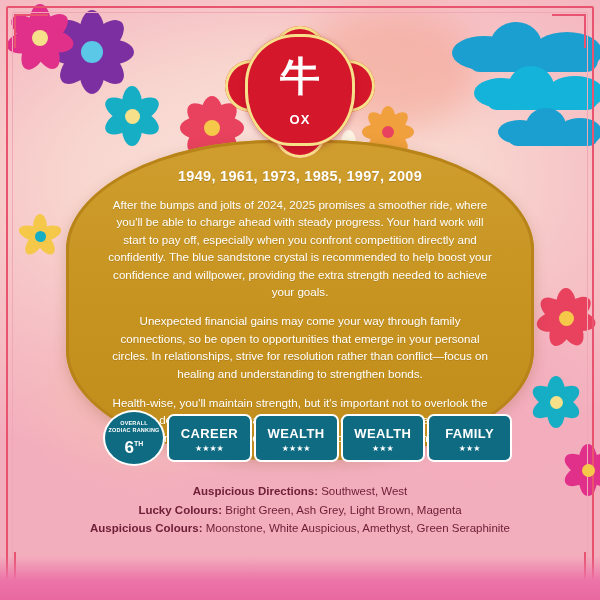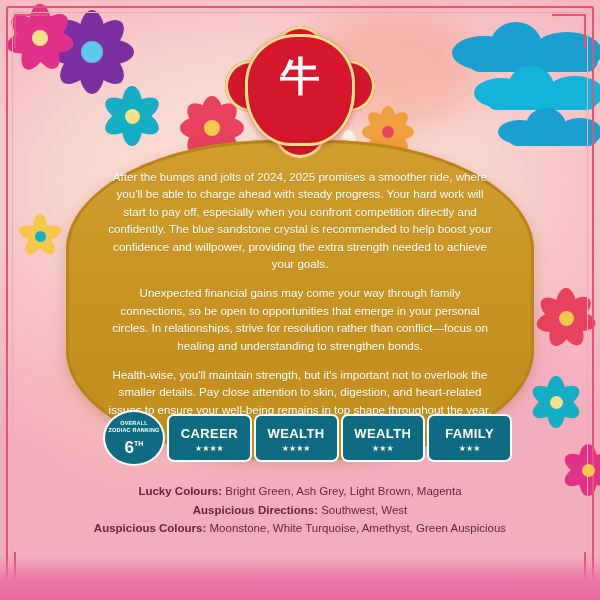--- a/index.html
+++ b/index.html
@@ -293,24 +293,26 @@
   <div class="corner c-bl"></div>
   <div class="corner c-br"></div>
 
   <div id="emblem">
     <div class="emblem-lobe" style="left:0px; top:34px; width:52px; height:52px;"></div>
     <div class="emblem-lobe" style="right:0px; top:34px; width:52px; height:52px;"></div>
     <div class="emblem-lobe" style="left:49px; top:0px; width:52px; height:52px;"></div>
     <div class="emblem-lobe" style="left:49px; bottom:0px; width:52px; height:52px;"></div>
     <div class="emblem-main">
       <div class="emblem-char">牛</div>
+      <div class="emblem-label">OX</div>
     </div>
   </div>
 
   <div id="panel">
+    <div class="years">1949, 1961, 1973, 1985, 1997, 2009</div>
     <p>After the bumps and jolts of 2024, 2025 promises a smoother ride, where you'll be able to charge ahead with steady progress. Your hard work will start to pay off, especially when you confront competition directly and confidently. The blue sandstone crystal is recommended to help boost your confidence and willpower, providing the extra strength needed to achieve your goals.</p>
     <p>Unexpected financial gains may come your way through family connections, so be open to opportunities that emerge in your personal circles. In relationships, strive for resolution rather than conflict—focus on healing and understanding to strengthen bonds.</p>
     <p>Health-wise, you'll maintain strength, but it's important not to overlook the smaller details. Pay close attention to skin, digestion, and heart-related issues to ensure your well-being remains in top shape throughout the year.</p>
   </div>
 
   <div id="stats">
     <div class="rank-badge">
       <div class="l1">OVERALL</div>
       <div class="l2">ZODIAC RANKING</div>
       <div class="num"><span>6</span><sup>TH</sup></div>
@@ -337,26 +339,26 @@
     <div class="pill">
       <div class="ttl">FAMILY</div>
       <div class="stars">
           <b>★★★</b>
         </div>
     </div>
   </div>
 
   <div id="facts">
     <div>
+      <span class="lbl">Auspicious Directions:</span>
+      <span>Southwest, West</span>
+    </div>
+    <div>
       <span class="lbl">Lucky Colours:</span>
       <span>Bright Green, Ash Grey, Light Brown, Magenta</span>
     </div>
     <div>
-      <span class="lbl">Auspicious Directions:</span>
-      <span>Southwest, West</span>
-    </div>
-    <div>
       <span class="lbl">Auspicious Colours:</span>
-      <span>Moonstone, White Turquoise, Amethyst, Green Auspicious</span>
+      <span>Moonstone, White Auspicious, Amethyst, Green Seraphinite</span>
     </div>
   </div>
 
 </div>
 
 </body></html>

